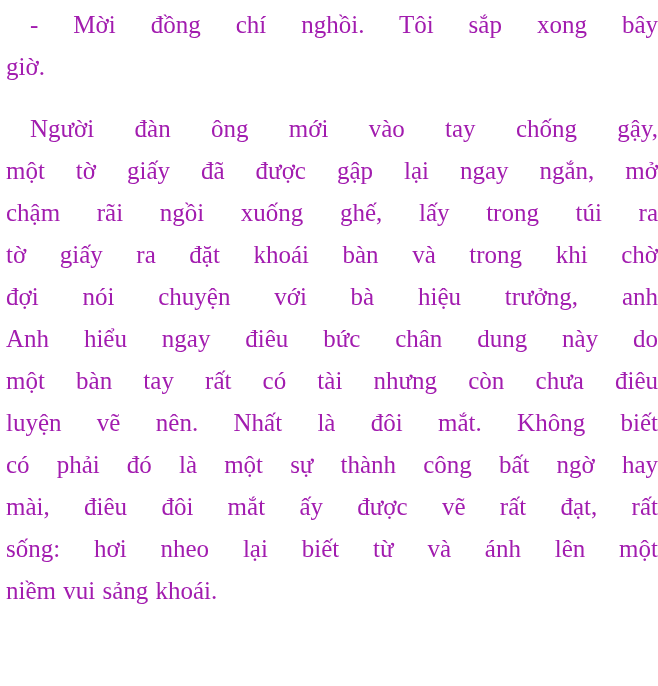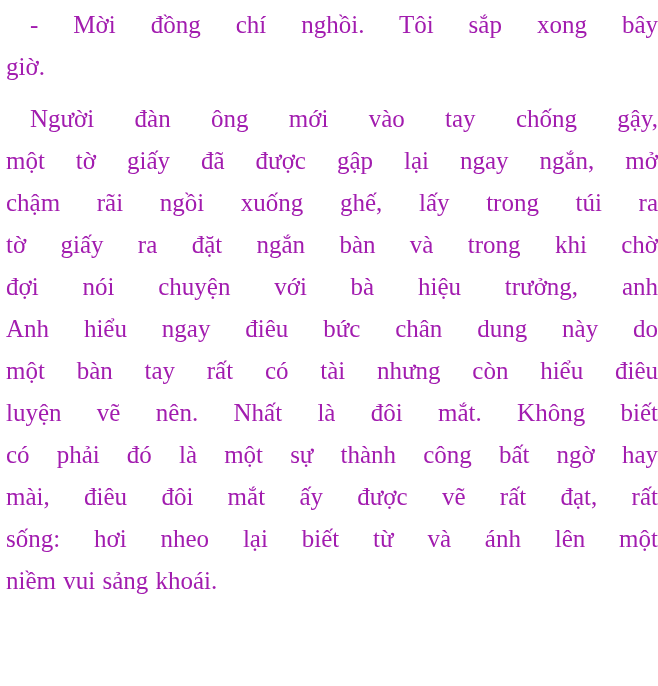--- a/index.html
+++ b/index.html
@@ -18,21 +18,21 @@
     font-size: 25px;
     line-height: 42px;
     padding: 4px 0 0 6px;
     overflow: hidden;
   }
   .para {
     margin: 0;
     padding: 0;
   }
   .para + .para {
-    margin-top: 10px;
+    margin-top: 20px;
   }
   .line {
     text-align: justify;
     text-align-last: justify;
     -moz-text-align-last: justify;
     white-space: normal;
     word-spacing: 1px;
   }
   .line.last {
     text-align: right;
@@ -50,24 +50,24 @@
 
   <div class="para">
     <div class="line indent">- Mời đồng chí nghồi. Tôi sắp xong bây</div>
     <div class="line last">giờ.</div>
   </div>
 
   <div class="para">
     <div class="line indent">Người đàn ông mới vào tay chống gậy,</div>
     <div class="line">một tờ giấy đã được gập lại ngay ngắn, mở</div>
     <div class="line">chậm rãi ngồi xuống ghế, lấy trong túi ra</div>
-    <div class="line">tờ giấy ra đặt ngắn bàn và trong khi chờ</div>
+    <div class="line">tờ giấy ra đặt khoái bàn và trong khi chờ</div>
     <div class="line">đợi nói chuyện với bà hiệu trưởng, anh</div>
     <div class="line">Anh hiểu ngay điêu bức chân dung này do</div>
-    <div class="line">một bàn tay rất có tài nhưng còn hiểu điêu</div>
+    <div class="line">một bàn tay rất có tài nhưng còn chưa điêu</div>
     <div class="line">luyện vẽ nên. Nhất là đôi mắt. Không biết</div>
     <div class="line">có phải đó là một sự thành công bất ngờ hay</div>
     <div class="line">mài, điêu đôi mắt ấy được vẽ rất đạt, rất</div>
     <div class="line">sống: hơi nheo lại biết từ và ánh lên một</div>
     <div class="line last">niềm vui sảng khoái.</div>
   </div>
 
 </div>
 
 </body></html>

